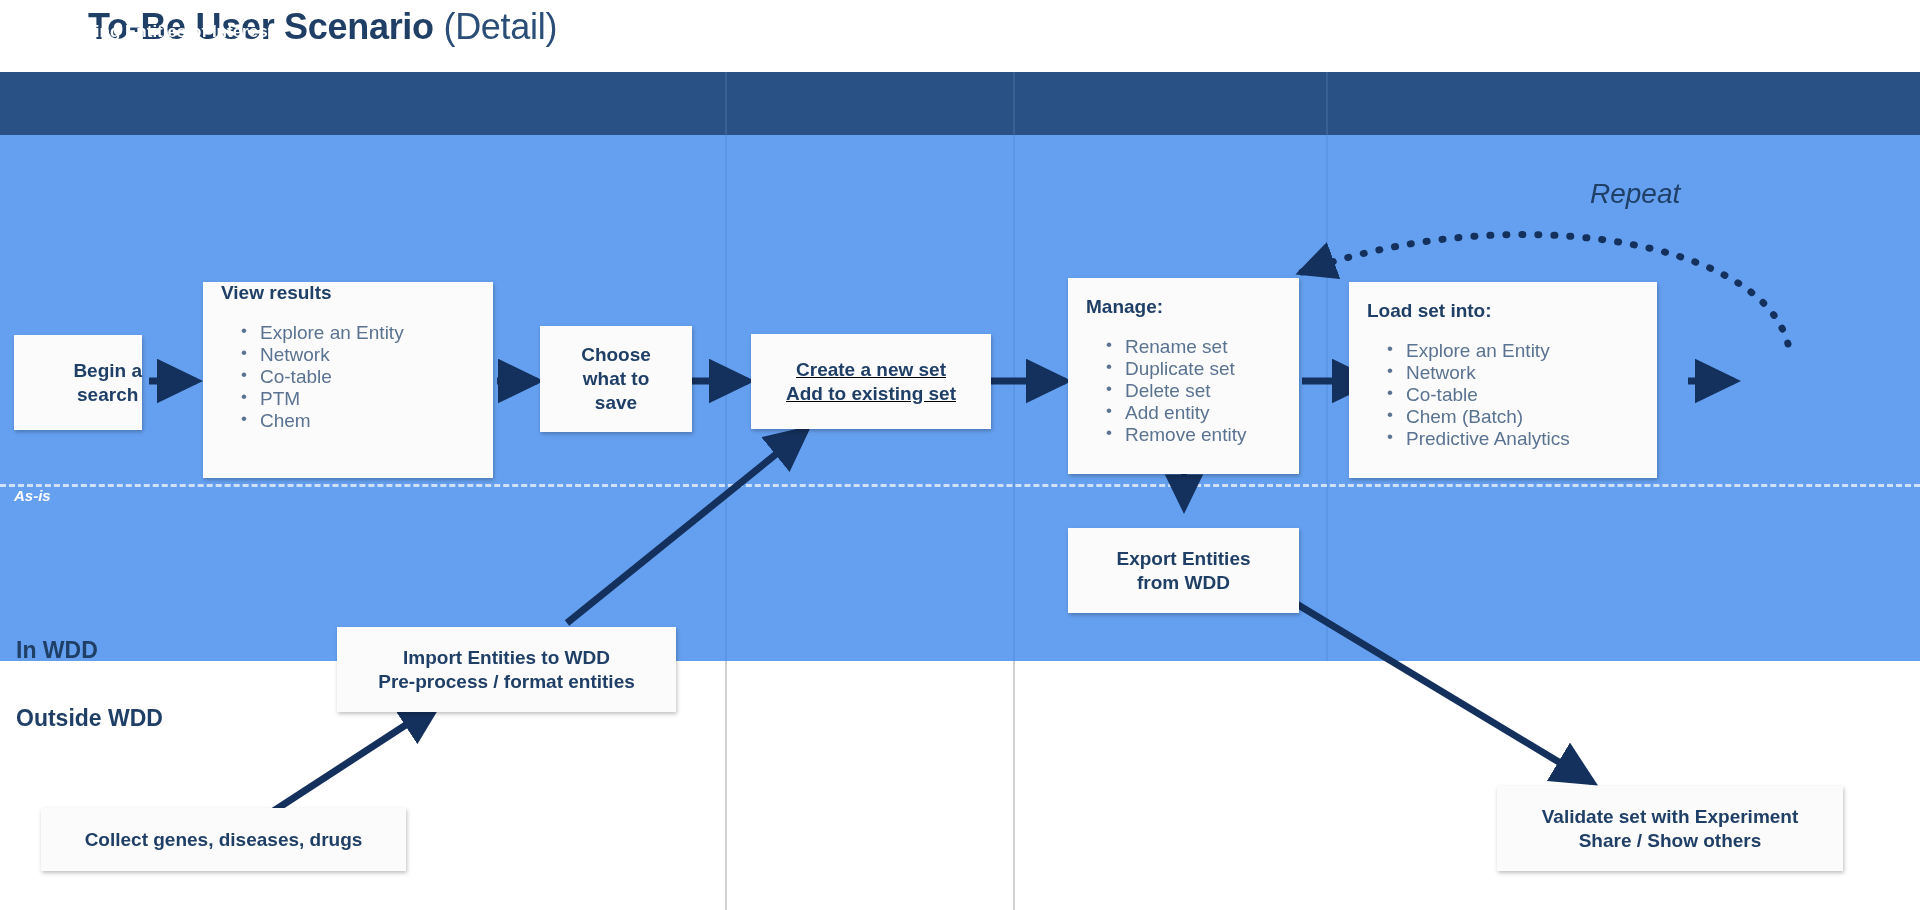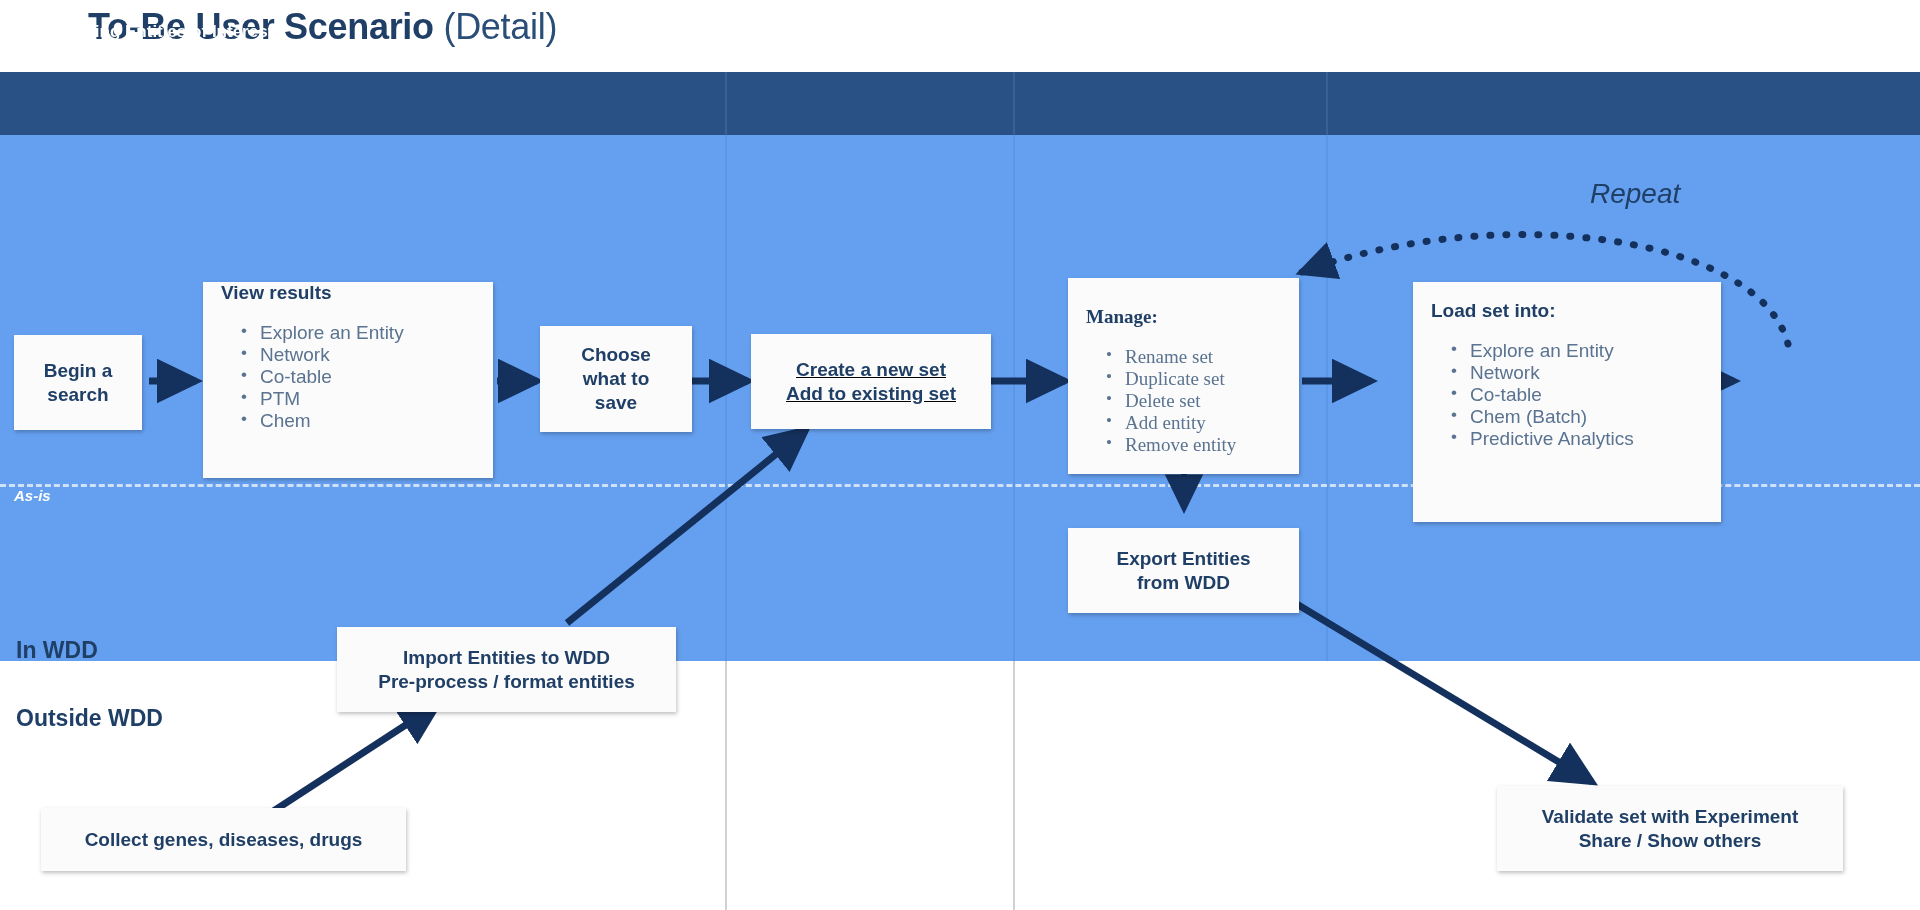--- a/index.html
+++ b/index.html
@@ -157,21 +157,21 @@
       <line x1="567" y1="623" x2="806" y2="430" stroke-width="7" marker-end="url(#ah)"></line>
 
       <line x1="272" y1="812" x2="438" y2="704" stroke-width="7" marker-end="url(#ah)"></line>
 
       <line x1="1290" y1="600" x2="1592" y2="782" stroke-width="7" marker-end="url(#ah)"></line>
 
       <path d="M1788,344 C1760,236 1500,200 1302,272" stroke-width="7" stroke-linecap="round" stroke-dasharray="1 15" marker-end="url(#ahb)"></path>
     </g>
   </svg>
 
-  <div class="box box-center" style="left:14px;top:335px;width:128px;height:95px;">
+  <div class="box box-center" style="left:14px;top:335px;width:128px;height:95px;align-items:flex-end;">
     <div class="box-title">Begin a
 search</div>
   </div>
 
   <div class="box" style="left:203px;top:282px;width:290px;height:196px;padding:0 0 0 18px;justify-content:flex-start;">
     <div class="list-title">View results</div>
     <ul class="bullets">
       <li>Explore an Entity</li>
       <li>Network</li>
       <li>Co-table</li>
@@ -184,32 +184,32 @@
     <div class="box-title">Choose
 what to
 save</div>
   </div>
 
   <div class="box box-center" style="left:751px;top:334px;width:240px;height:95px;text-decoration:underline;">
     <div class="box-title">Create a new set
 Add to existing set</div>
   </div>
 
-  <div class="box" style="left:1068px;top:278px;width:231px;height:196px;padding:28px 0 0 18px;justify-content:flex-start;font-family:Liberation Serif, serif;">
+  <div class="box" style="left:1068px;top:278px;width:231px;height:196px;padding:18px 0 0 18px;justify-content:flex-start;">
     <div class="list-title">Manage:</div>
     <ul class="bullets">
       <li>Rename set</li>
       <li>Duplicate set</li>
       <li>Delete set</li>
       <li>Add entity</li>
       <li>Remove entity</li>
     </ul>
   </div>
 
-  <div class="box" style="left:1413px;top:282px;width:308px;height:240px;padding:18px 0 0 18px;justify-content:flex-start;">
+  <div class="box" style="left:1349px;top:282px;width:308px;height:196px;padding:18px 0 0 18px;justify-content:flex-start;">
     <div class="list-title">Load set into:</div>
     <ul class="bullets">
       <li>Explore an Entity</li>
       <li>Network</li>
       <li>Co-table</li>
       <li>Chem (Batch)</li>
       <li>Predictive Analytics</li>
     </ul>
   </div>
 

